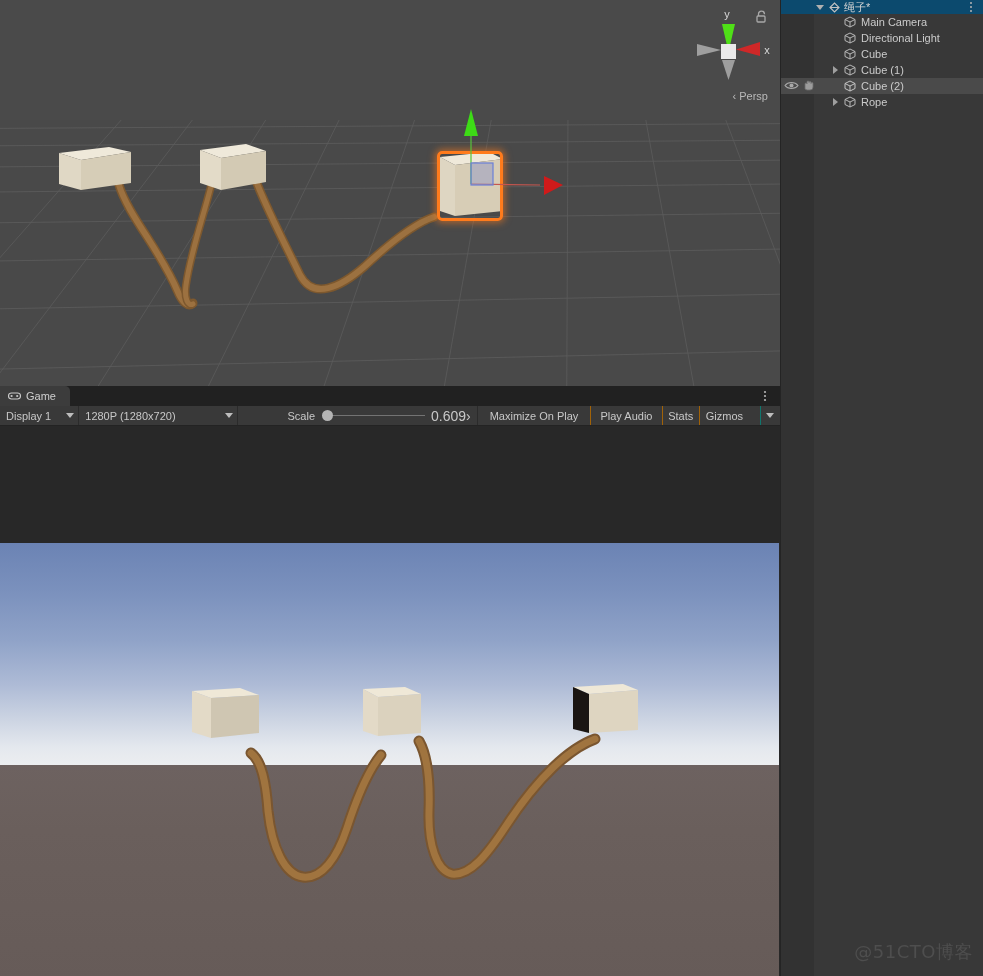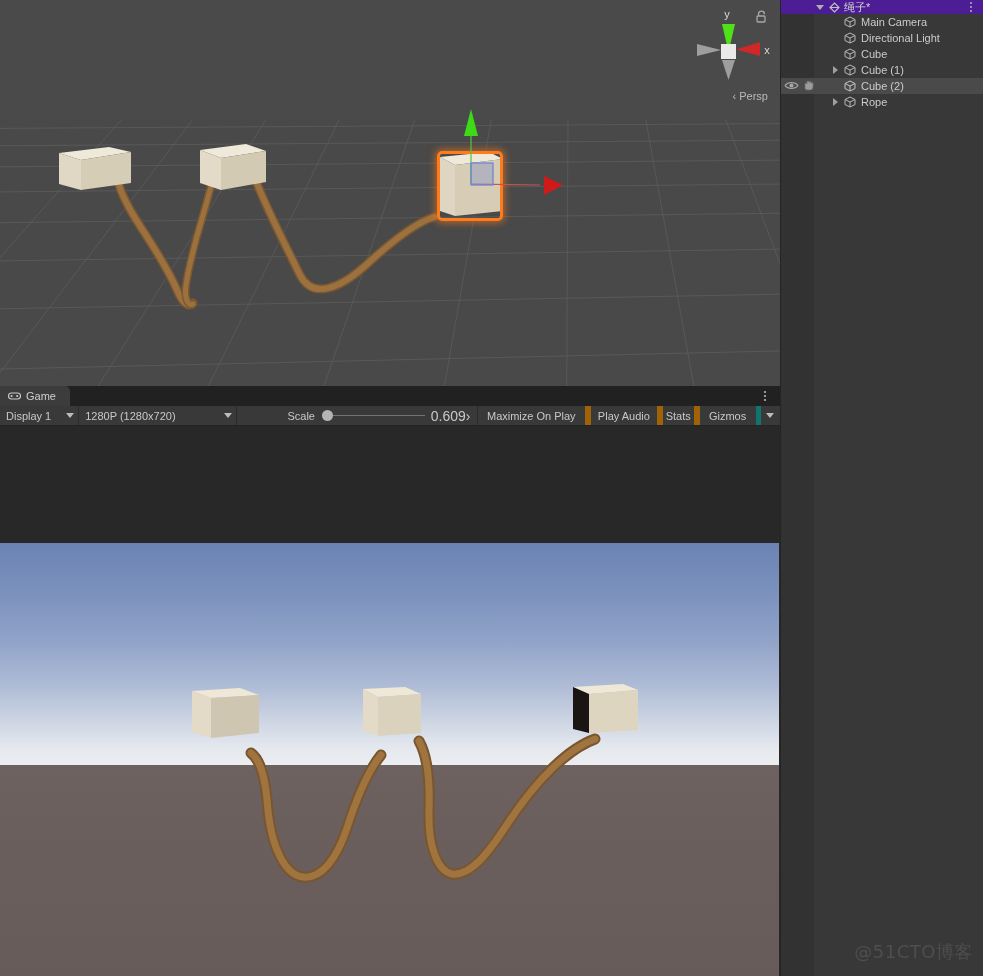--- a/index.html
+++ b/index.html
@@ -148,21 +148,21 @@
     display: flex;
     align-items: stretch;
     box-sizing: border-box;
   }
   .tb-btn {
     display: flex;
     align-items: center;
     padding: 0 6px;
     color: #c8c8c8;
     font-size: 11px;
-    border-right: 6px solid #a16207;
+    border-right: 1px solid #a16207;
     background: #393939;
     white-space: nowrap;
     box-sizing: border-box;
   }
   .tb-dropdown {
     display: flex;
     align-items: center;
     justify-content: space-between;
     padding: 0 4px 0 6px;
     color: #c8c8c8;
@@ -214,22 +214,21 @@
   #scale-value {
     margin-left: 6px;
     color: #c8c8c8;
     font-size: 14px;
   }
   #maximize-btn { width: 116px; justify-content: center; }
   #mute-btn { width: 73px; justify-content: center; }
   #stats-btn { width: 37px; justify-content: center; }
   #gizmos-btn {
     width: 62px;
-    justify-content: center;
-    border-right: 5px solid #0f766e;
+    border-right: 1px solid #0f766e;
   }
   #gizmos-caret-btn {
     width: 20px;
     display: flex;
     align-items: center;
     justify-content: center;
     background: #393939;
   }
 
   #game-render-bg {
@@ -291,21 +290,21 @@
     height: 976px;
     background: #323232;
   }
   #hierarchy-scene-row {
     position: absolute;
     left: 0; top: 0;
     width: 203px;
     height: 14px;
     display: flex;
     align-items: center;
-    background: #4c1d95;
+    background: #0c4a6e;
     font-size: 11px;
     color: #d4d4d4;
   }
   #scene-collapse-tri {
     margin-left: 35px;
     width: 0; height: 0;
     border-left: 4.5px solid transparent;
     border-right: 4.5px solid transparent;
     border-top: 5px solid #b0b0b0;
   }

